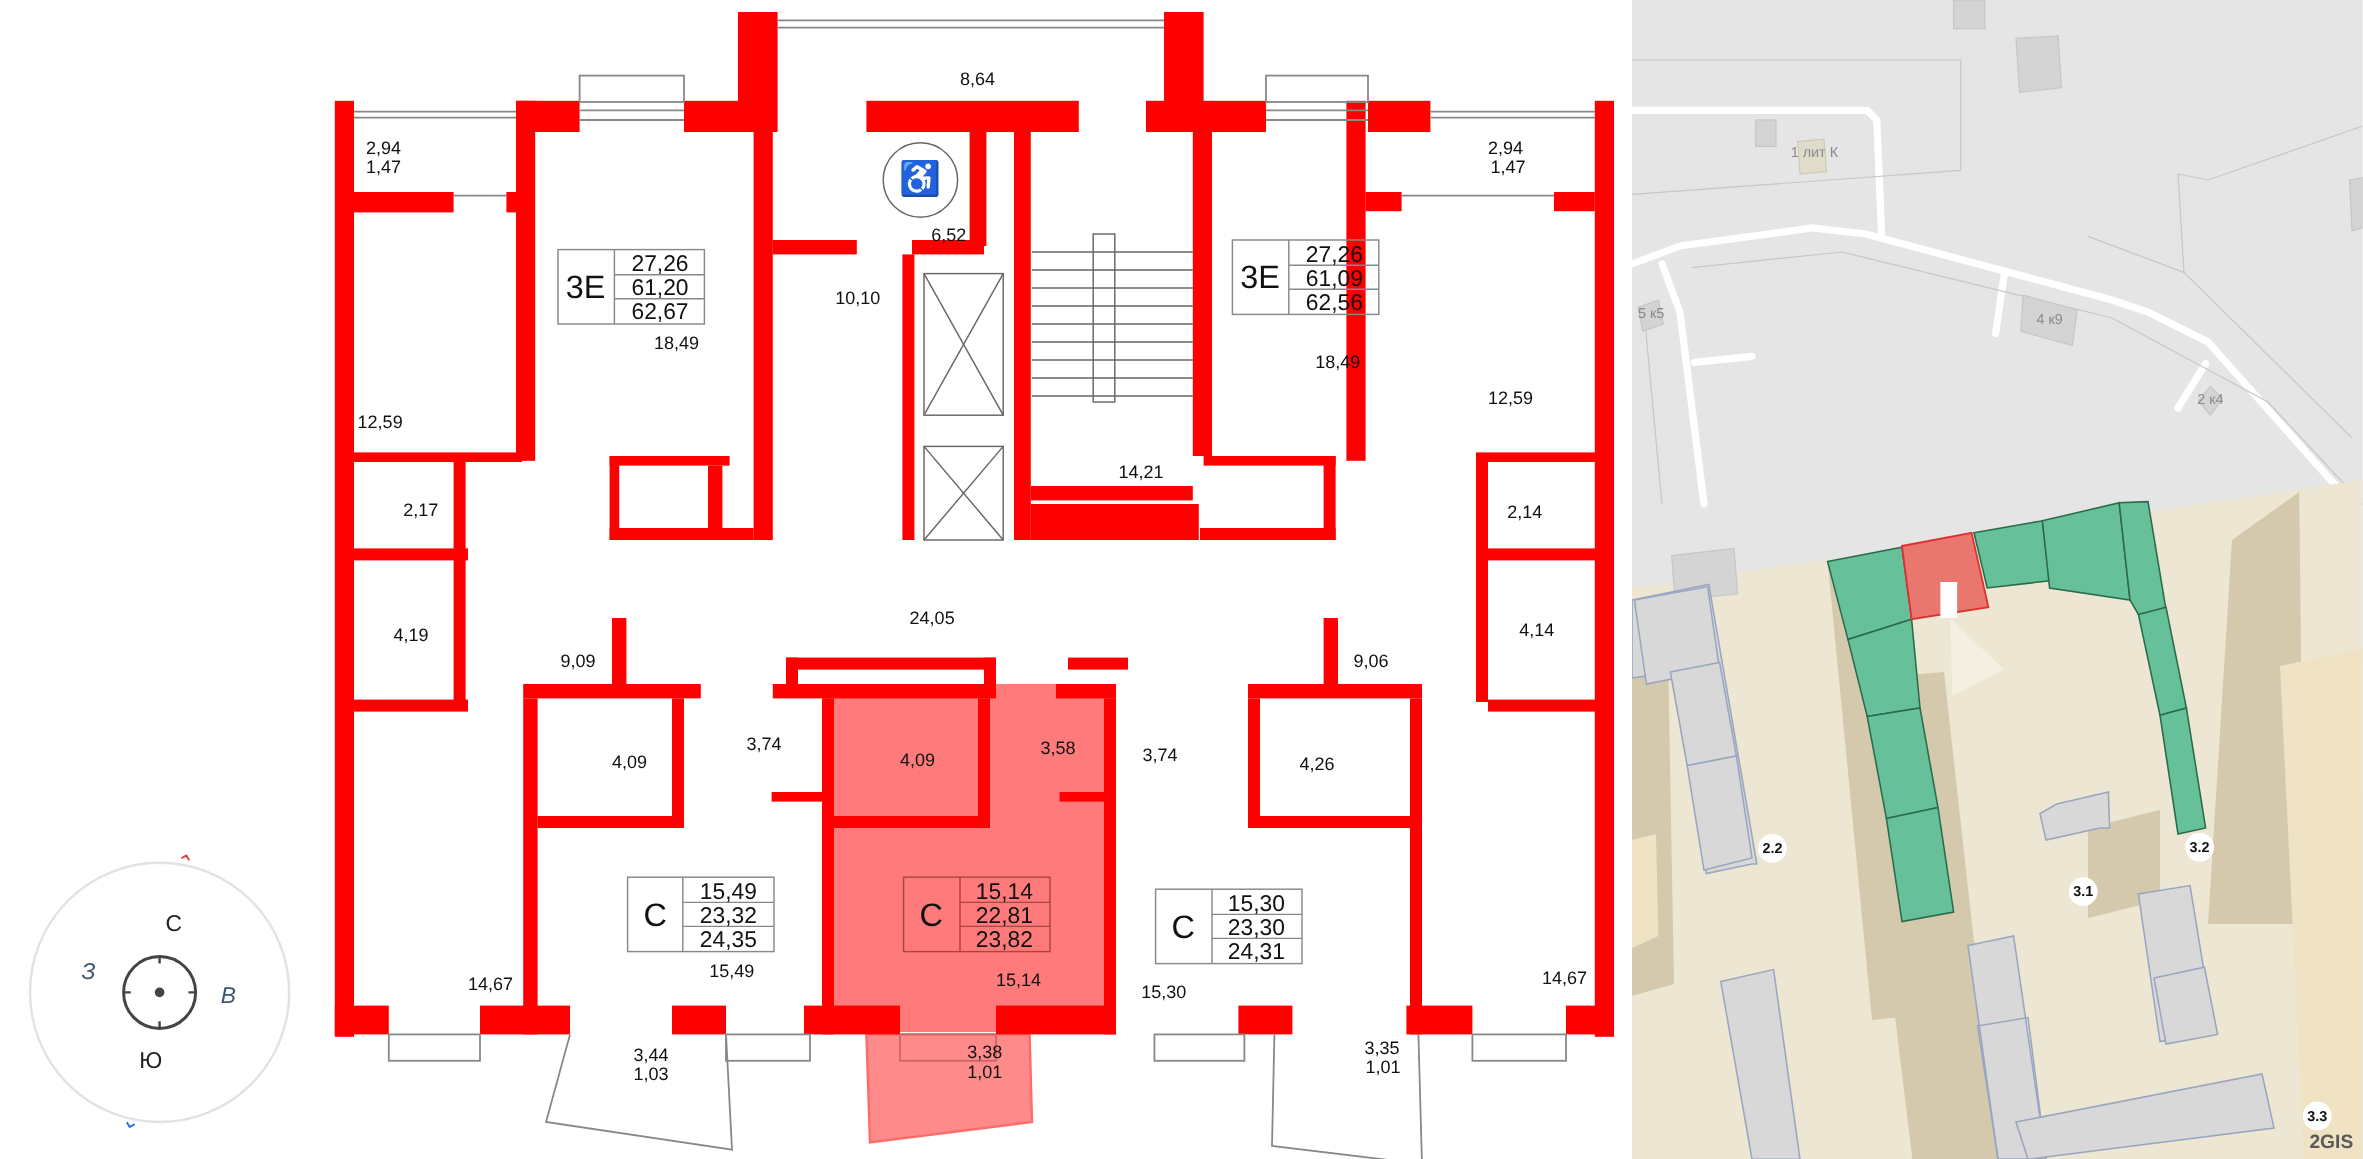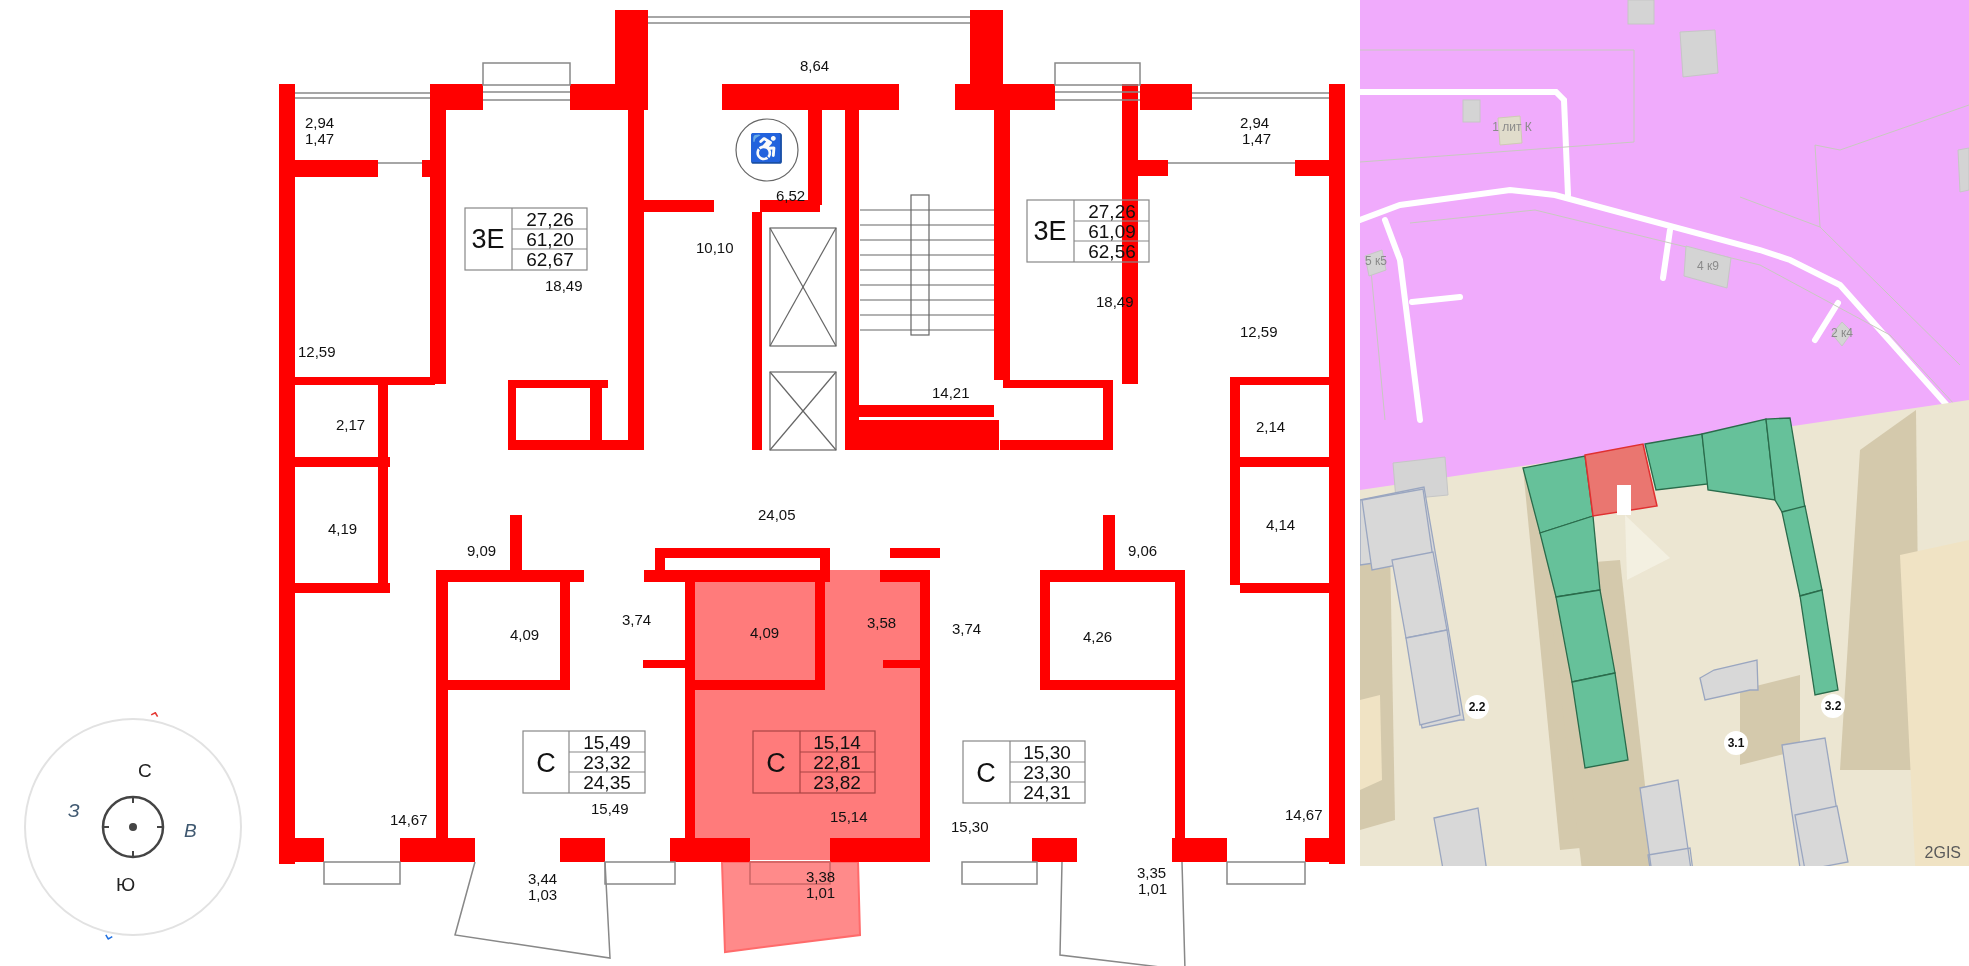--- a/index.html
+++ b/index.html
@@ -1,28 +1,28 @@
 <!DOCTYPE html>
 <html><head>
 <meta charset="utf-8">
 <style>
   html,body{margin:0;padding:0;background:#fff;}
   body{width:1969px;height:966px;position:relative;overflow:hidden;font-family:"Liberation Sans",sans-serif;}
   #plan{position:absolute;left:0;top:0;width:1360px;height:966px;background:#fff;}
-  #map{position:absolute;left:1360px;top:0;width:609px;height:866px;background:#f0abfc;overflow:hidden;}
+  #map{position:absolute;left:1360px;top:0;width:609px;height:966px;background:#e5e5e5;overflow:hidden;}
   svg text{font-family:"Liberation Sans",sans-serif;}
   .lbl{font-size:15px;fill:#111;}
   .big{font-size:27px;fill:#111;}
   .num{font-size:19px;fill:#111;}
   .compass{position:absolute;left:22px;top:716px;width:222px;height:222px;}
   .cmp-letter{position:absolute;font-size:19px;color:#222;}
   .cmp-letter.side{color:#3f5870;font-style:italic;}
   .maplbl{font-size:12px;fill:#8a8a8a;}
   .pin{font-size:12px;font-weight:bold;fill:#111;}
-  .brand{position:absolute;right:8px;bottom:4px;font-size:16px;font-weight:normal;color:#5a5a5a;}
+  .brand{position:absolute;right:8px;bottom:4px;font-size:16px;font-weight:bold;color:#5a5a5a;}
 </style>
 </head>
 <body>
 
 <div id="plan">
 <svg width="1360" height="966" viewBox="0 0 1360 966">
 
   <g>
     <polygon points="685,570 930,570 930,860 685,860" fill="#ff7b7b"></polygon>
     <polygon points="722,862 858,862 860,935 725,952" fill="#ff8a8a" stroke="#ff6b6b" stroke-width="2"></polygon>

